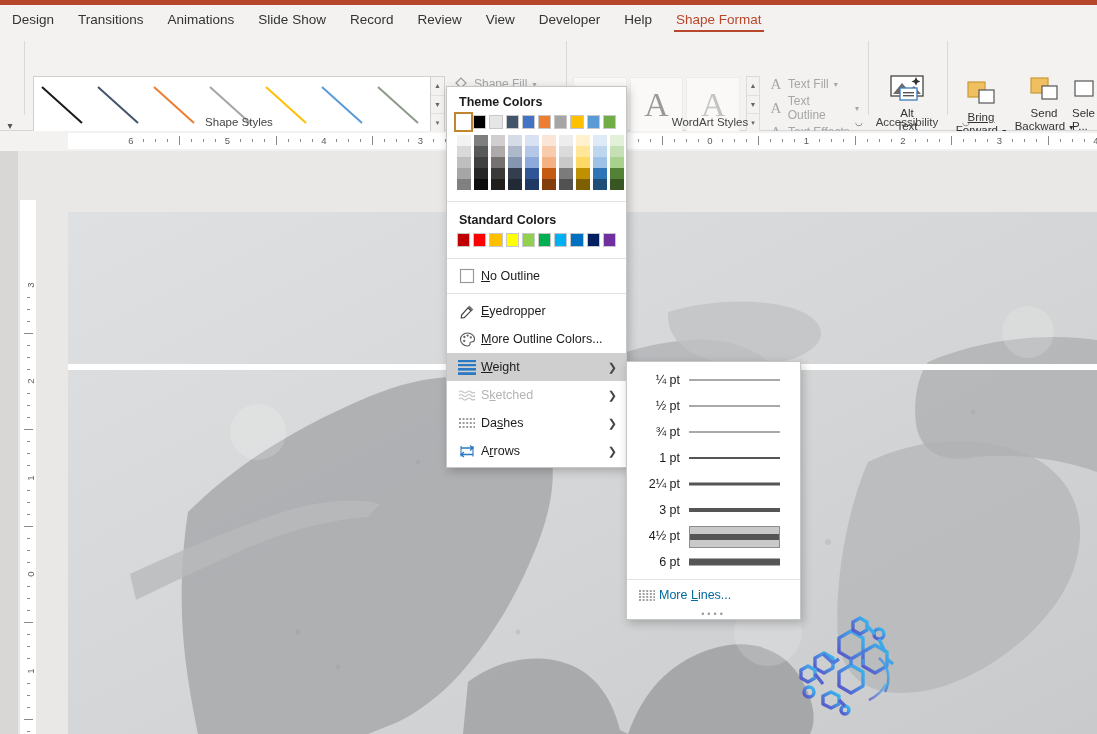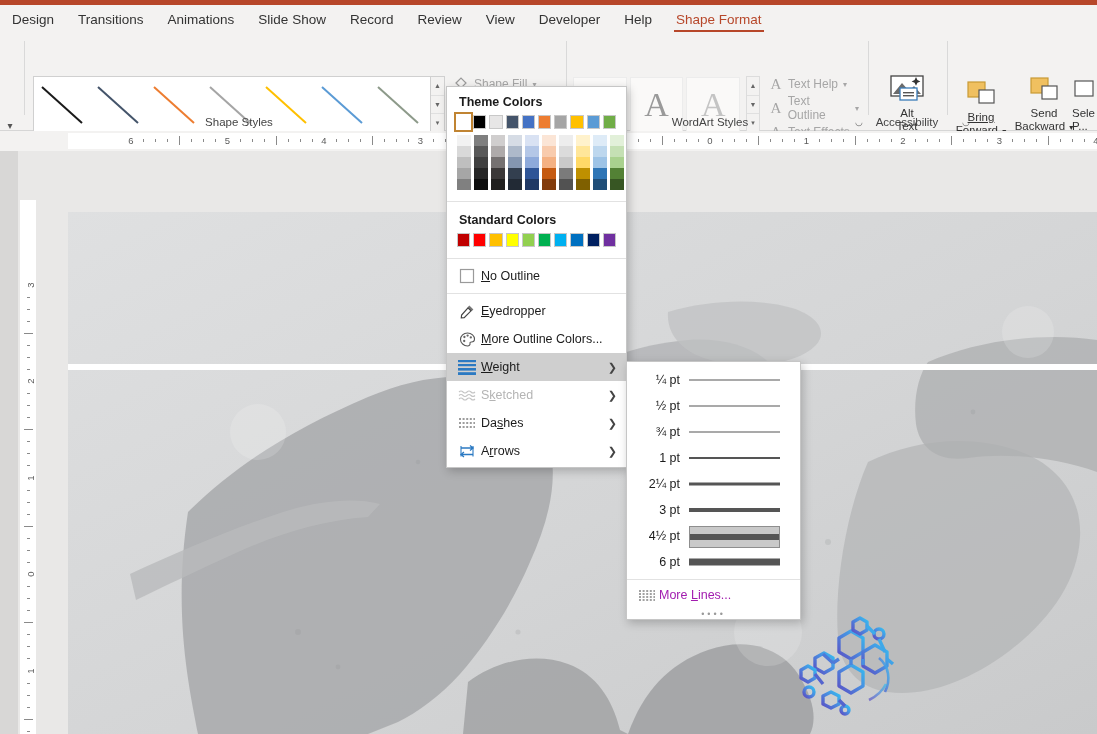--- a/index.html
+++ b/index.html
@@ -239,21 +239,21 @@
     position: absolute; left: 0; right: 0; top: 50%;
     transform: translateY(-50%); background: #555; display: block;
   }
   .wrow.sel .wrow-line {
     background: #c9c9c9; border: 1px solid #8e8e8e; height: 22px;
     margin-top: 2px;
   }
   .submenu-foot {
     border-top: 1px solid #e2e2e2; margin-top: 4px;
     height: 30px; display: flex; align-items: center; padding-left: 8px;
-    font-size: 12.5px; color: #a21caf;
+    font-size: 12.5px; color: #0369a1;
   }
   .grip {
     height: 10px; display: flex; align-items: center; justify-content: center;
     letter-spacing: 3px; color: #9a9a9a; font-size: 9px;
   }
 </style>
 </head>
 <body>
 
 <div id="app">
@@ -349,21 +349,21 @@
         <div class="wa-item" style="color: rgb(196, 196, 196);">A</div>
       </div>
     <div class="wa-scroll">
       <div class="gal-btn">▲</div>
       <div class="gal-btn">▼</div>
       <div class="gal-btn">▾</div>
     </div>
     <div class="wa-text-col" id="wacol">
         <div class="wa-tbtn">
           <span class="wa-A">A</span>
-          <span>Text Help</span>
+          <span>Text Fill</span>
           <span class="caret">▾</span>
         </div>
         <div class="wa-tbtn">
           <span class="wa-A">A</span>
           <span>Text Outline</span>
           <span class="caret">▾</span>
         </div>
         <div class="wa-tbtn">
           <span class="wa-A">A</span>
           <span>Text Effects</span>

